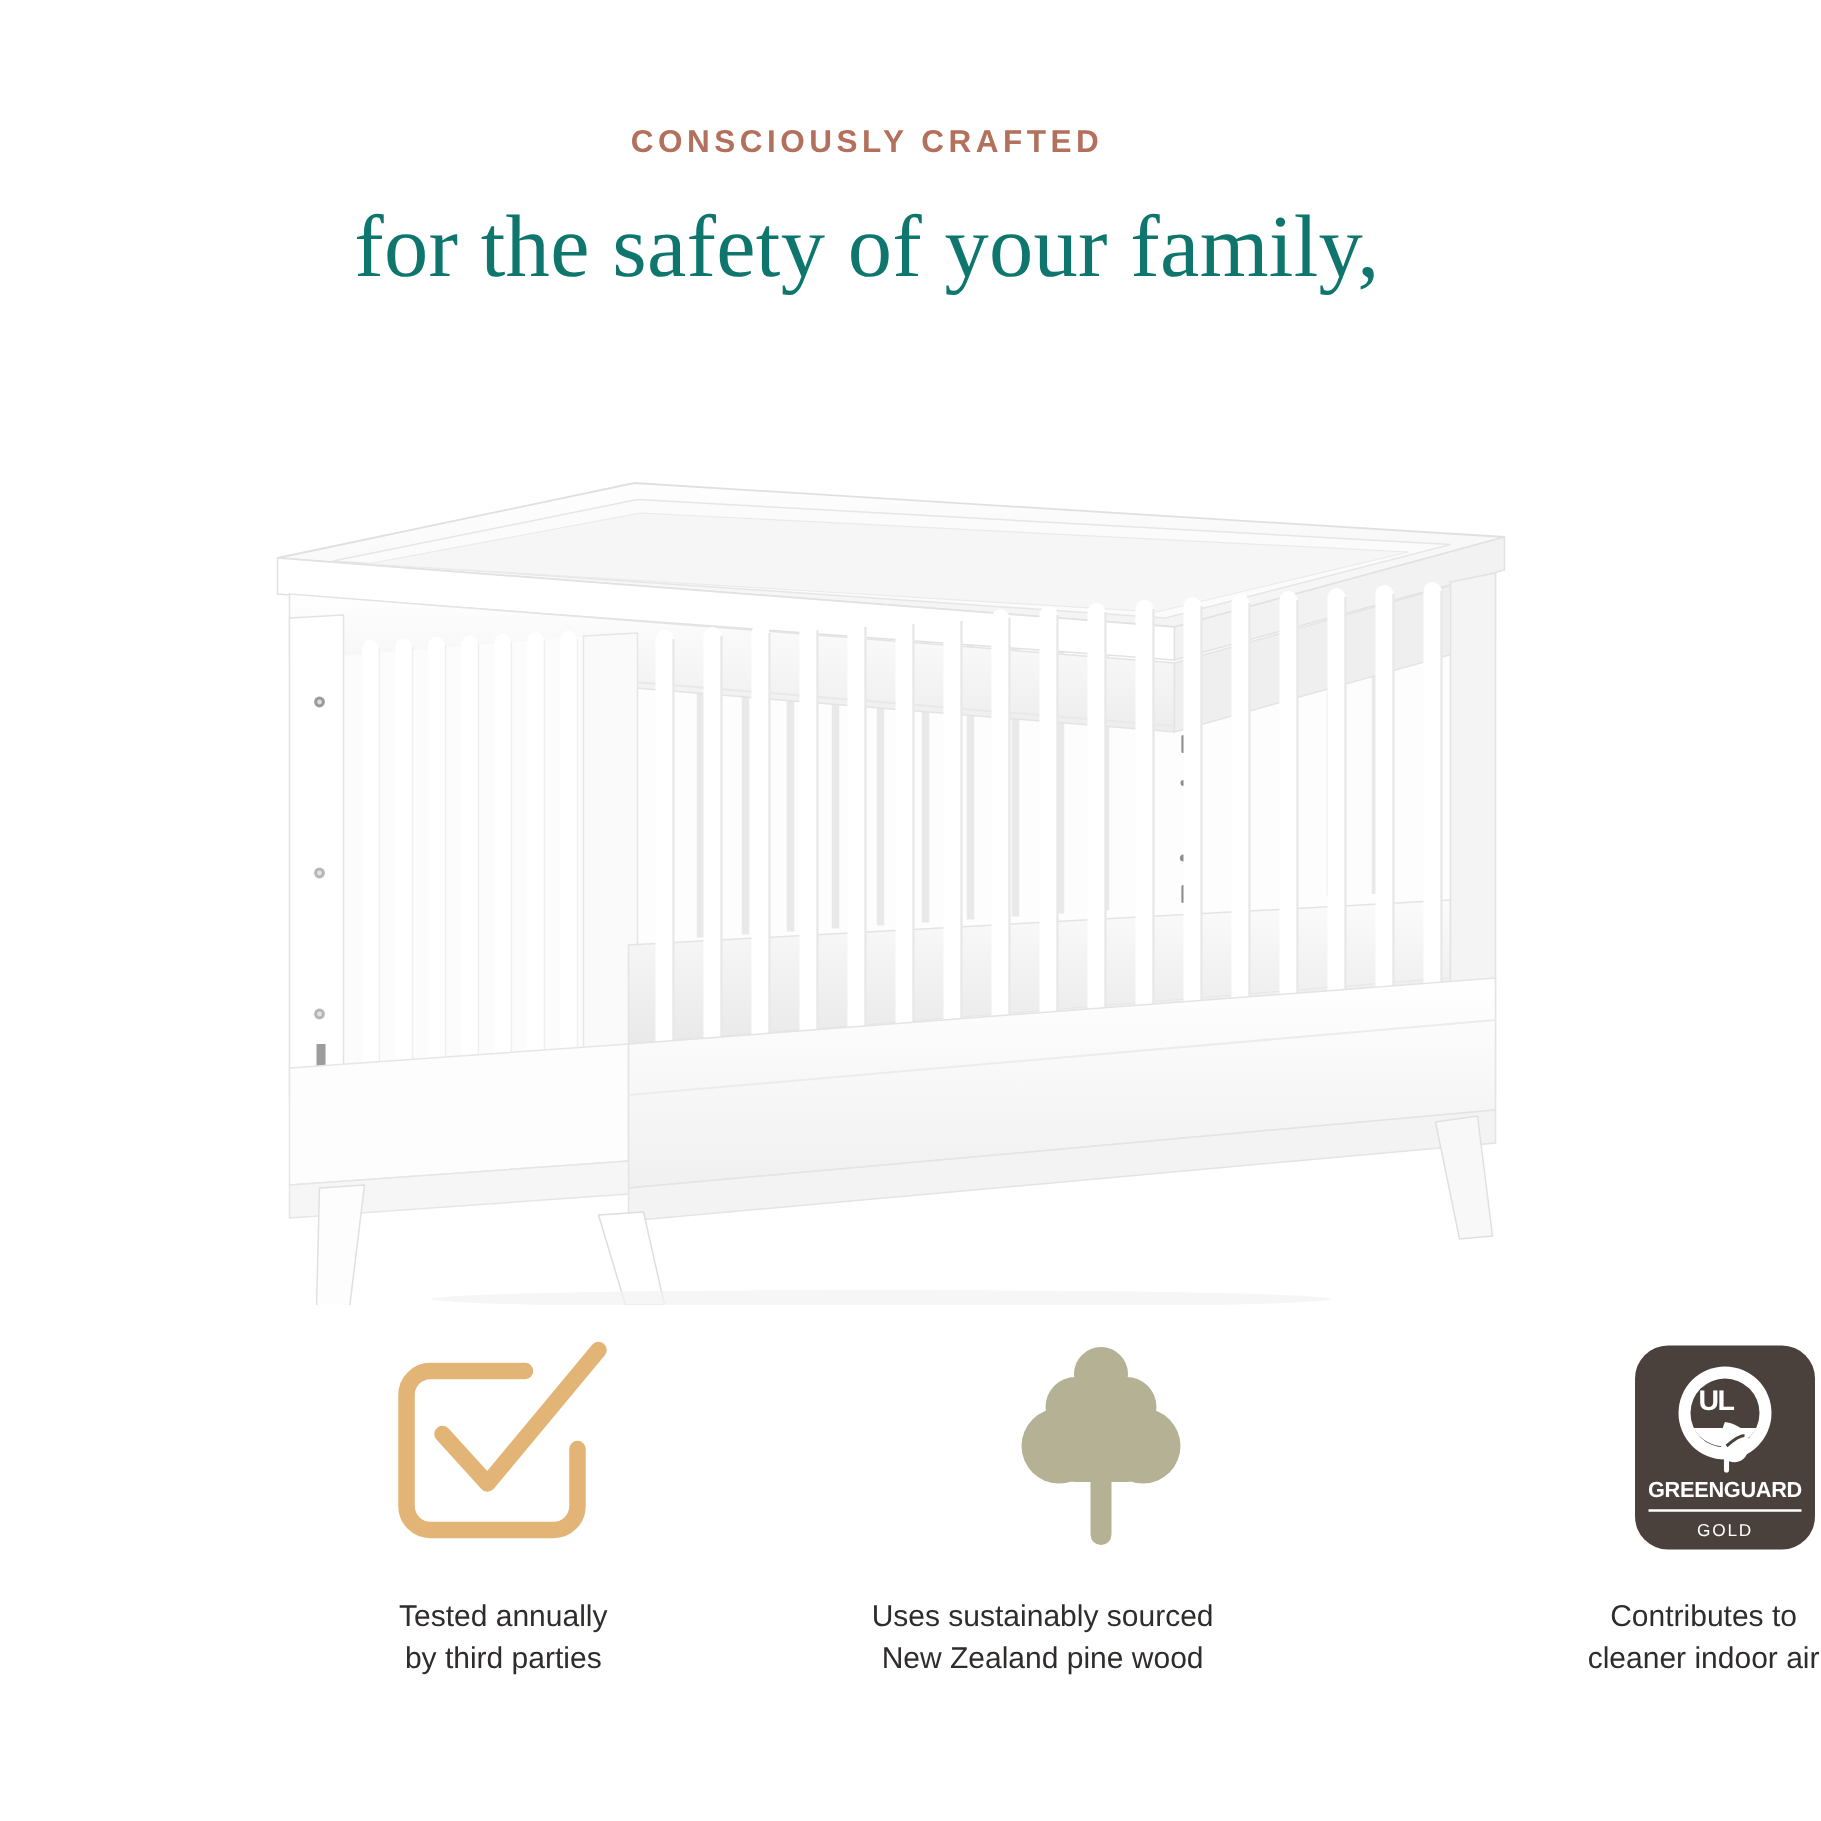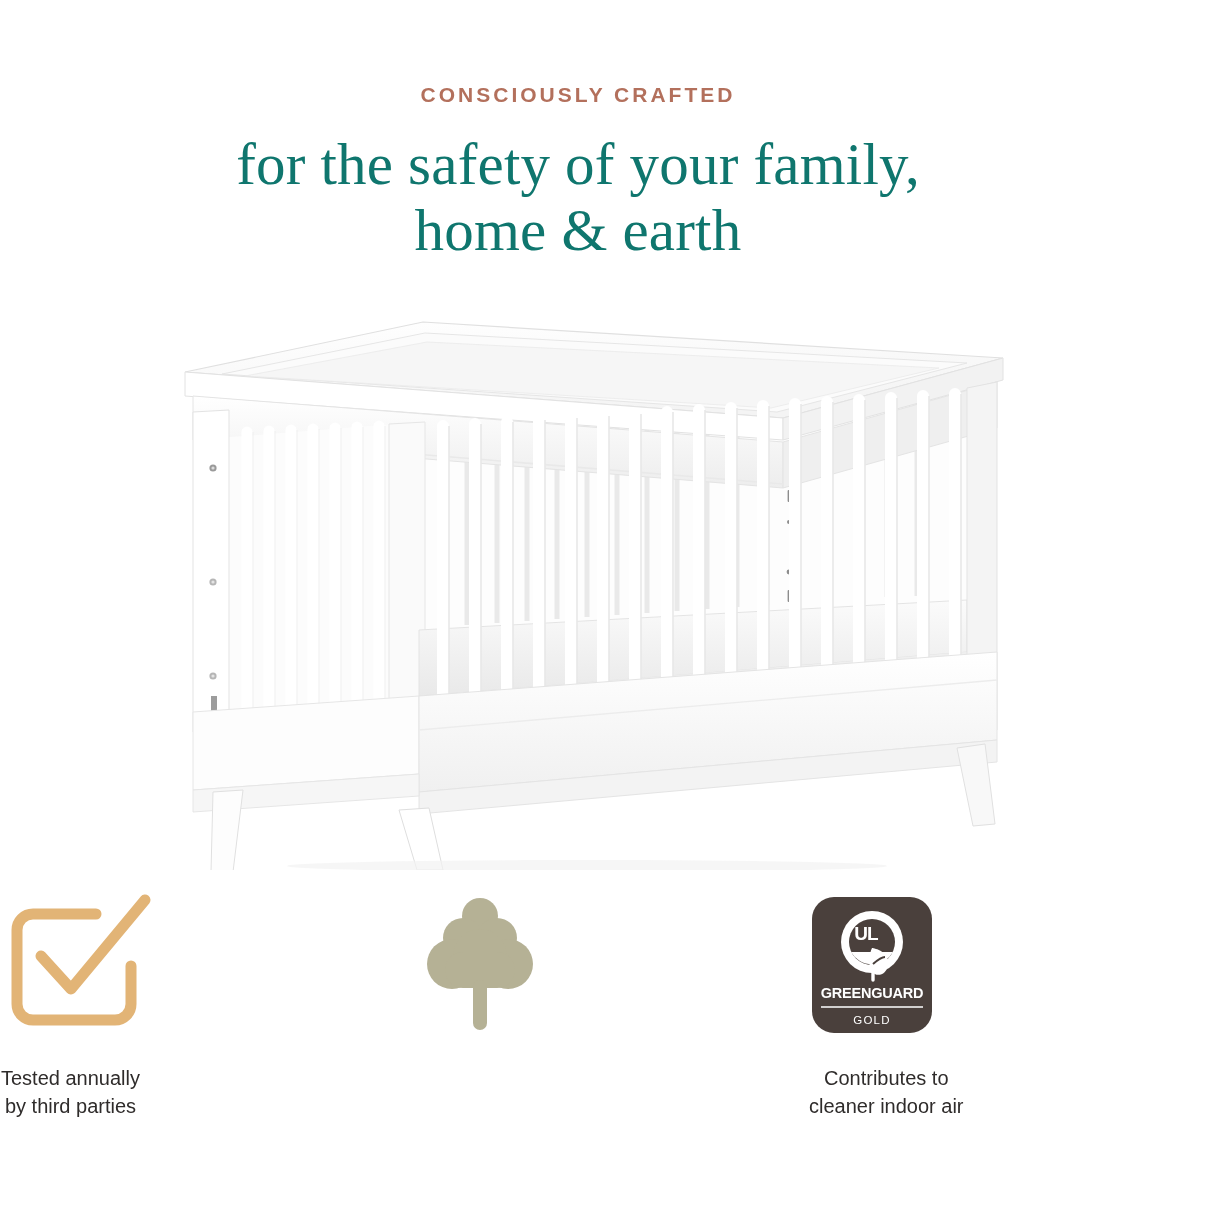--- a/index.html
+++ b/index.html
@@ -71,21 +71,21 @@
     width: 1214px;
     display: flex;
     flex-direction: row;
     align-items: flex-start;
     justify-content: center;
   }
   .feature {
     width: 404px;
     display: flex;
     flex-direction: column;
-    align-items: flex-start;
+    align-items: flex-end;
   }
   .feature-icon {
     height: 150px;
     display: flex;
     align-items: center;
     justify-content: center;
   }
   .feature-caption {
     margin-top: 24px;
     font-family: "Liberation Sans", sans-serif;
@@ -99,21 +99,20 @@
 </style>
 </head>
 <body>
 
 <div class="page">
 
   <div class="header">
     <div class="eyebrow">CONSCIOUSLY CRAFTED</div>
     <h1 class="headline">
       <span>for the safety of your family,</span><br>
-      <span>home &amp; earth</span>
     </h1>
   </div>
 
   <div class="crib-wrap">
     <svg class="crib-svg" width="880" height="570" viewBox="0 0 880 570">
       <defs>
         <linearGradient id="topFace" x1="0" y1="0" x2="0.3" y2="1">
           <stop offset="0%" stop-color="#ffffff"></stop>
           <stop offset="100%" stop-color="#f4f4f4"></stop>
         </linearGradient>
@@ -323,20 +322,22 @@
             <circle cx="92" cy="44" r="20"></circle>
             <circle cx="47" cy="70" r="25"></circle>
             <circle cx="103" cy="70" r="25"></circle>
             <circle cx="75" cy="62" r="27"></circle>
             <rect x="40" y="58" width="70" height="36" rx="18"></rect>
 
             <rect x="68" y="86" width="14" height="50" rx="7"></rect>
           </g>
         </svg>
       </div>
+      <div class="feature-caption">Uses sustainably sourced
+New Zealand pine wood</div>
     </div>
 
     <div class="feature">
       <div class="feature-icon">
         <svg width="126" height="142" viewBox="0 0 126 142">
 
           <rect x="3" y="3" width="120" height="136" rx="22" fill="#4A403C"></rect>
 
           <g>
             <circle cx="63" cy="48" r="31" fill="#ffffff"></circle>

